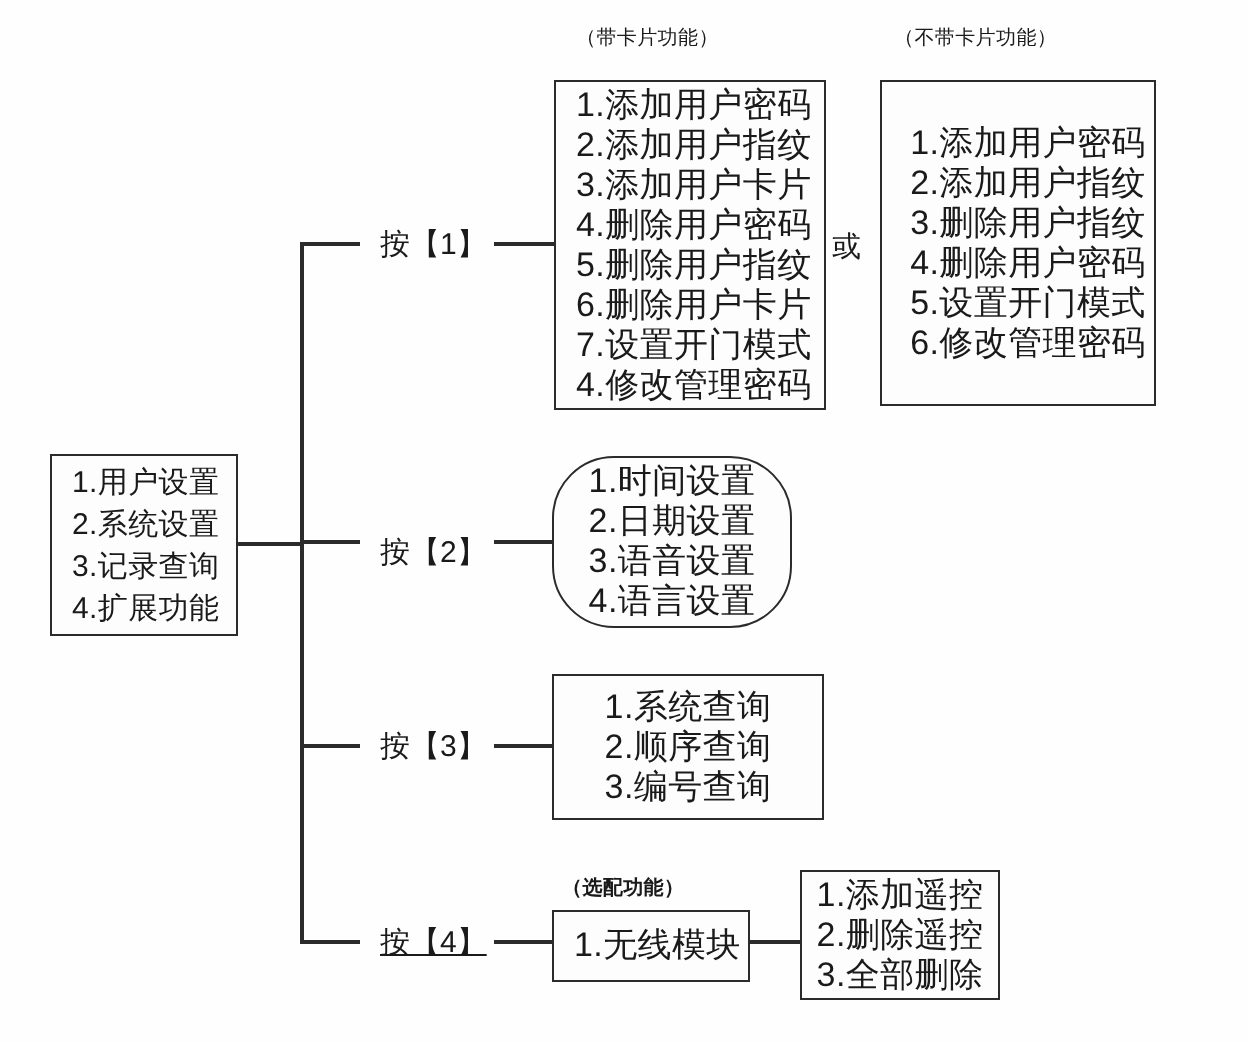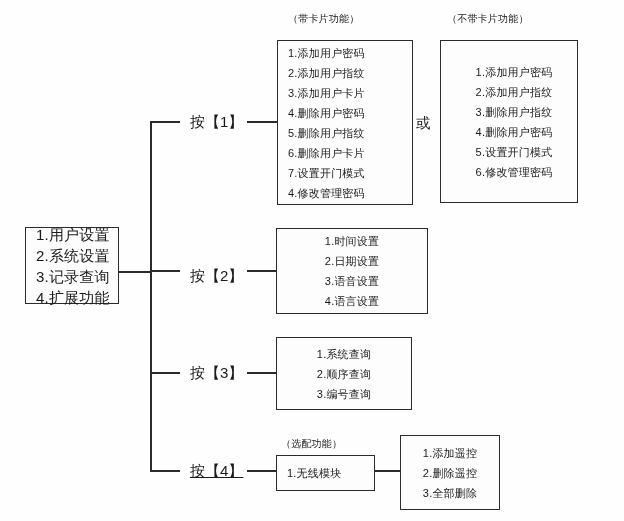--- a/index.html
+++ b/index.html
@@ -20,21 +20,21 @@
   .box {
     position: absolute;
     box-sizing: border-box;
     border: 1.5px solid #2b2b2b;
     background: #fdfdfd;
     display: flex;
     flex-direction: column;
     justify-content: center;
   }
   .box .li {
-    font-size: 11px;
+    font-size: 17px;
     line-height: 20px;
     color: #1a1a1a;
     white-space: nowrap;
     letter-spacing: 0.2px;
   }
   .box.pad-left .li { padding-left: 10px; }
   .box.ctr { align-items: center; }
   .box.ctr .li { text-align: left; }
   .caption {
     position: absolute;
@@ -61,21 +61,21 @@
   }
   .ln.h { height: 1.5px; }
   .ln.v { width: 1.5px; }
   .root-list .li { font-size: 15px; line-height: 21px; }
 </style>
 </head>
 <body>
 
 <div id="canvas">
 
-  <div class="box pad-left root-list" style="left:25px; top:227px; width:94px; height:77px;">
+  <div class="box pad-left root-list" style="left:25px; top:227px; width:94px; height:91px;">
     <div class="li">1.用户设置</div>
     <div class="li">2.系统设置</div>
     <div class="li">3.记录查询</div>
     <div class="li">4.扩展功能</div>
   </div>
 
   <div class="ln h" style="left:119px; top:271px; width:32px;"></div>
 
   <div class="ln v" style="left:150px; top:122px; height:350px;"></div>
 
@@ -106,48 +106,48 @@
     <div class="li">3.删除用户指纹</div>
     <div class="li">4.删除用户密码</div>
     <div class="li">5.设置开门模式</div>
     <div class="li">6.修改管理密码</div>
   </div>
 
   <div class="ln h" style="left:150px; top:270px; width:30px;"></div>
   <div class="keylabel" style="left:190px; top:252px;margin-top:15px;">按【2】</div>
   <div class="ln h" style="left:247px; top:270px; width:30px;"></div>
 
-  <div class="box ctr" style="left:276px; top:228px; width:152px; height:86px;">
+  <div class="box ctr" style="left:276px; top:228px; width:120px; height:86px;border-radius:31px;">
     <div class="li">1.时间设置</div>
     <div class="li">2.日期设置</div>
     <div class="li">3.语音设置</div>
     <div class="li">4.语言设置</div>
   </div>
 
   <div class="ln h" style="left:150px; top:372px; width:30px;"></div>
   <div class="keylabel" style="left:190px; top:364px;">按【3】</div>
   <div class="ln h" style="left:247px; top:372px; width:30px;"></div>
 
   <div class="box ctr" style="left:276px; top:337px; width:136px; height:73px;">
     <div class="li">1.系统查询</div>
     <div class="li">2.顺序查询</div>
     <div class="li">3.编号查询</div>
   </div>
 
   <div class="ln h" style="left:150px; top:470px; width:30px;"></div>
   <div class="keylabel" style="left:190px; top:462px;text-decoration:underline;">按【4】</div>
   <div class="ln h" style="left:247px; top:470px; width:29px;"></div>
 
-  <div class="caption" style="left:281px; top:437px;">（选配功能）</div>
+  <div class="caption" style="left:281px; top:437px;font-weight:bold;">（选配功能）</div>
 
   <div class="box pad-left" style="left:276px; top:455px; width:99px; height:36px;">
     <div class="li">1.无线模块</div>
   </div>
 
   <div class="ln h" style="left:375px; top:470px; width:26px;"></div>
 
-  <div class="box ctr" style="left:400px; top:435px; width:100px; height:75px;">
+  <div class="box ctr" style="left:400px; top:435px; width:100px; height:65px;">
     <div class="li">1.添加遥控</div>
     <div class="li">2.删除遥控</div>
     <div class="li">3.全部删除</div>
   </div>
 
 </div>
 
 </body></html>

